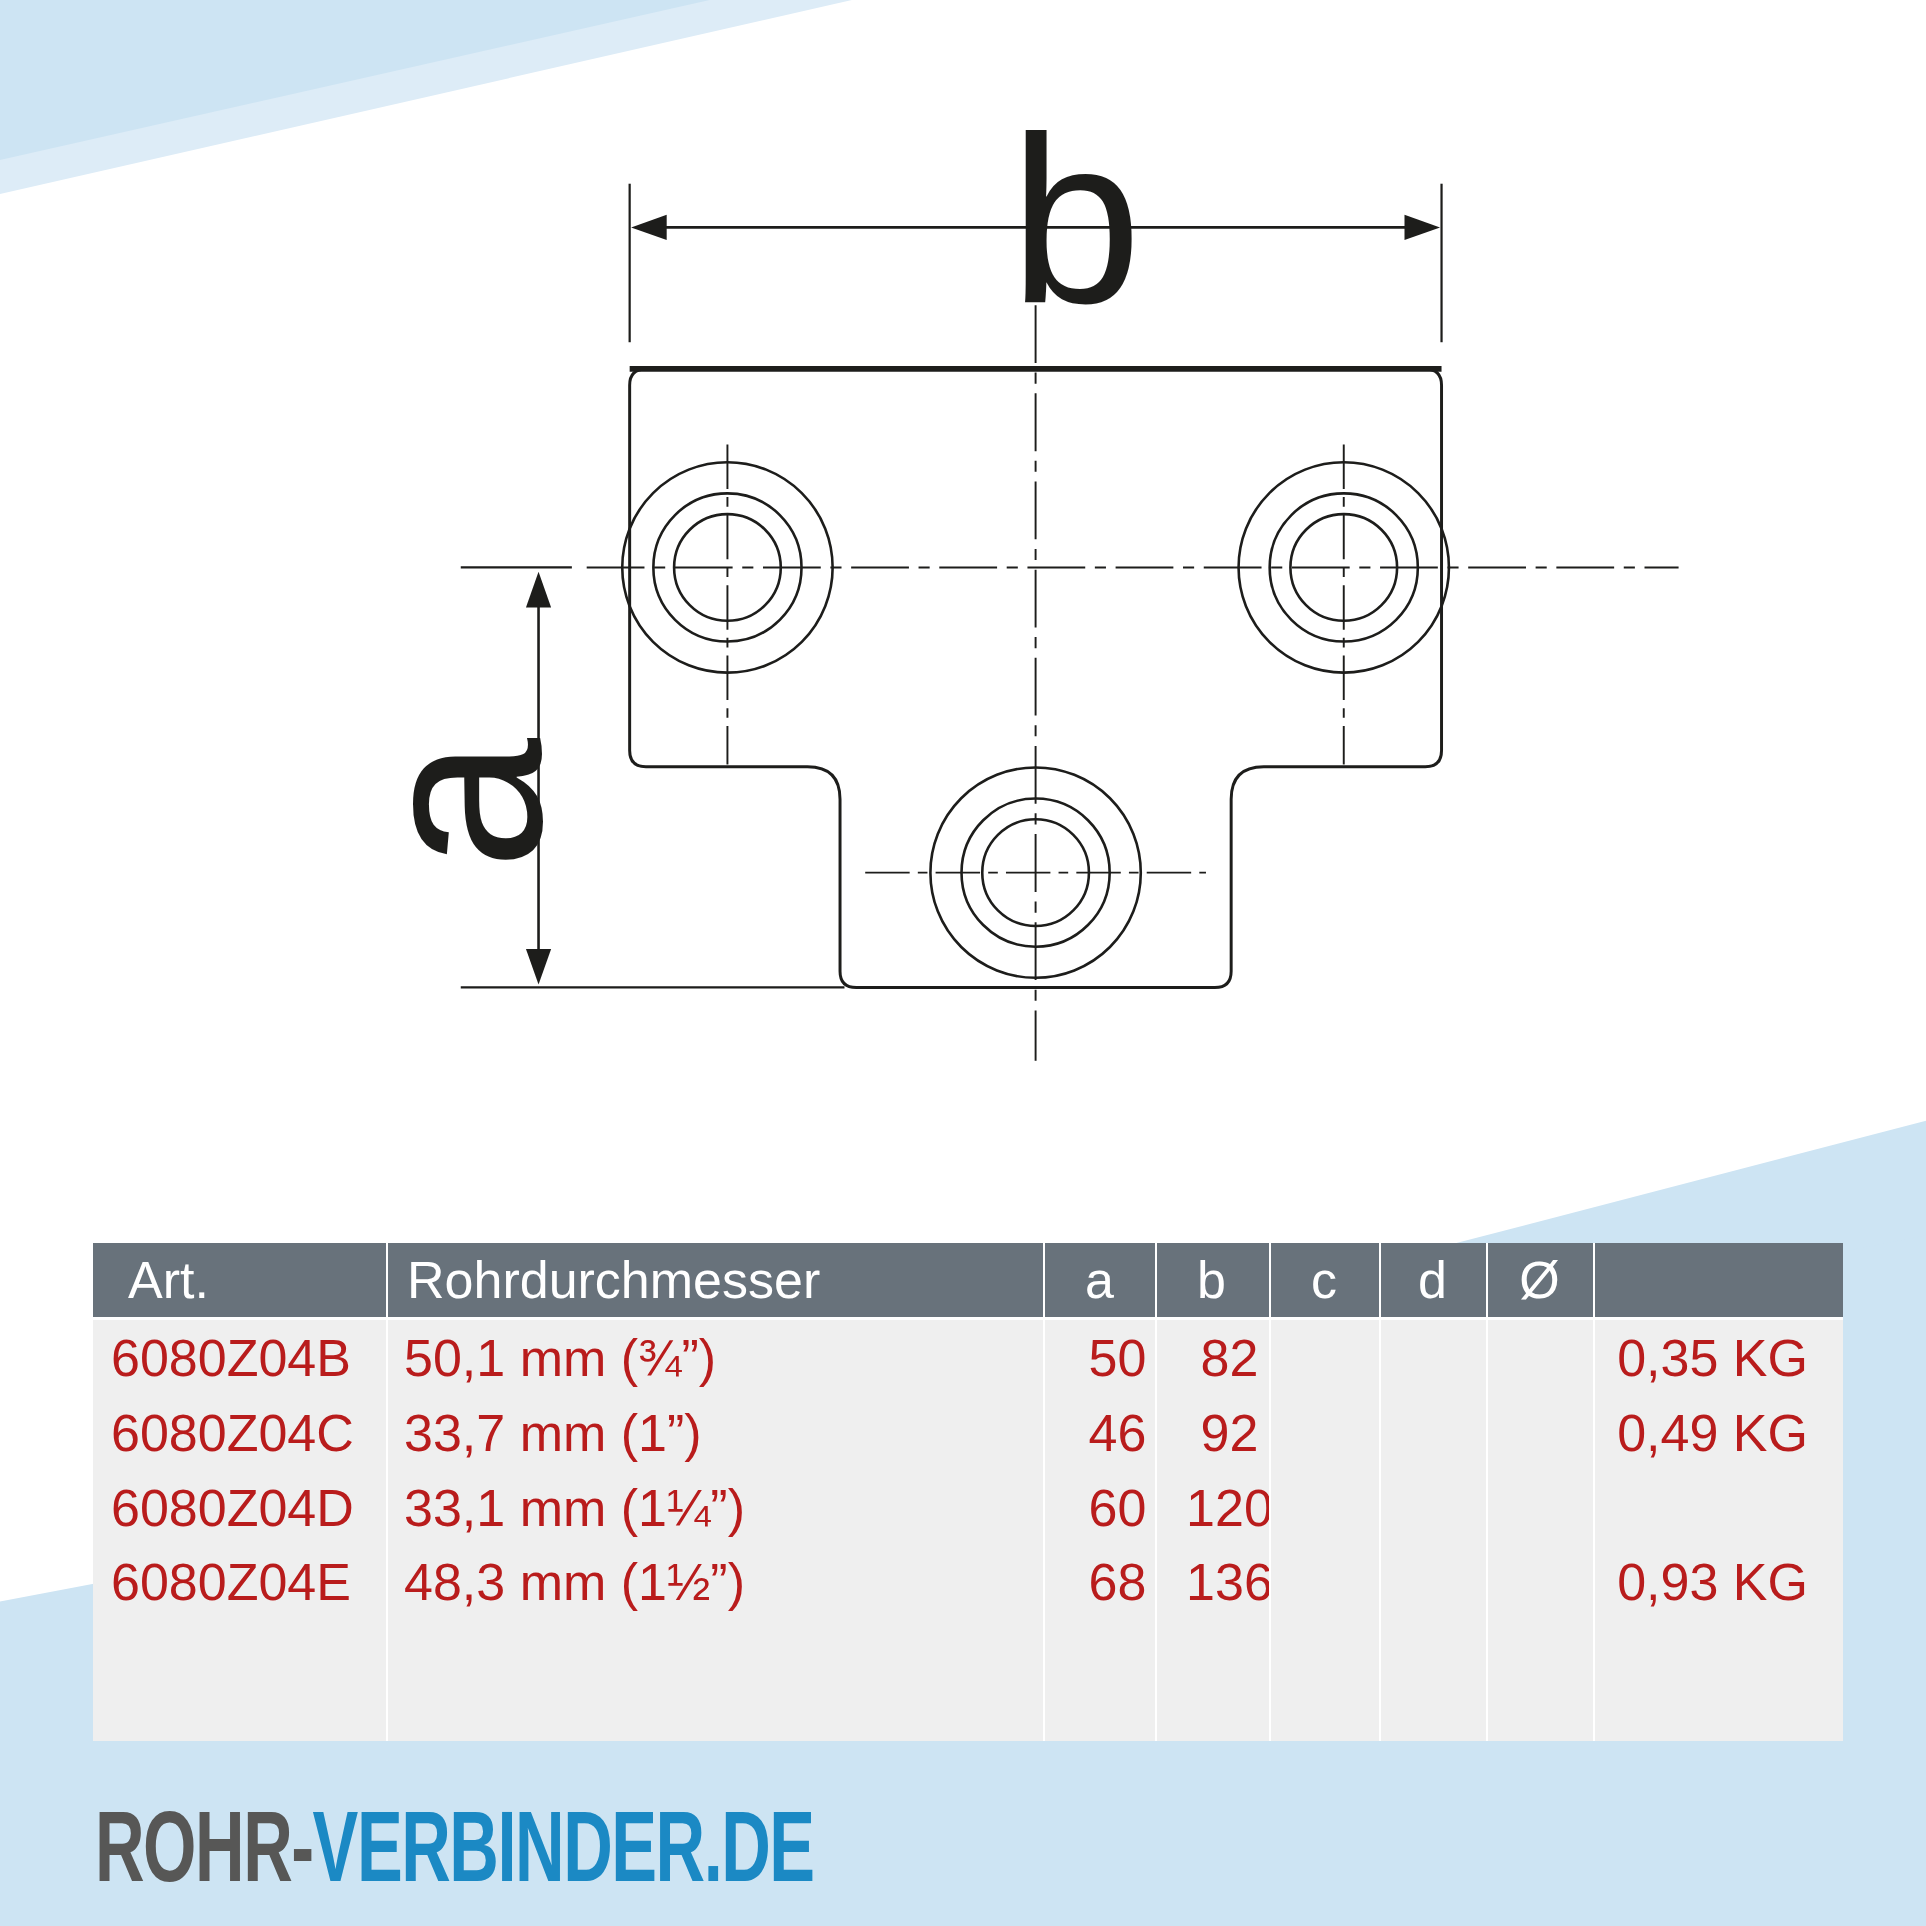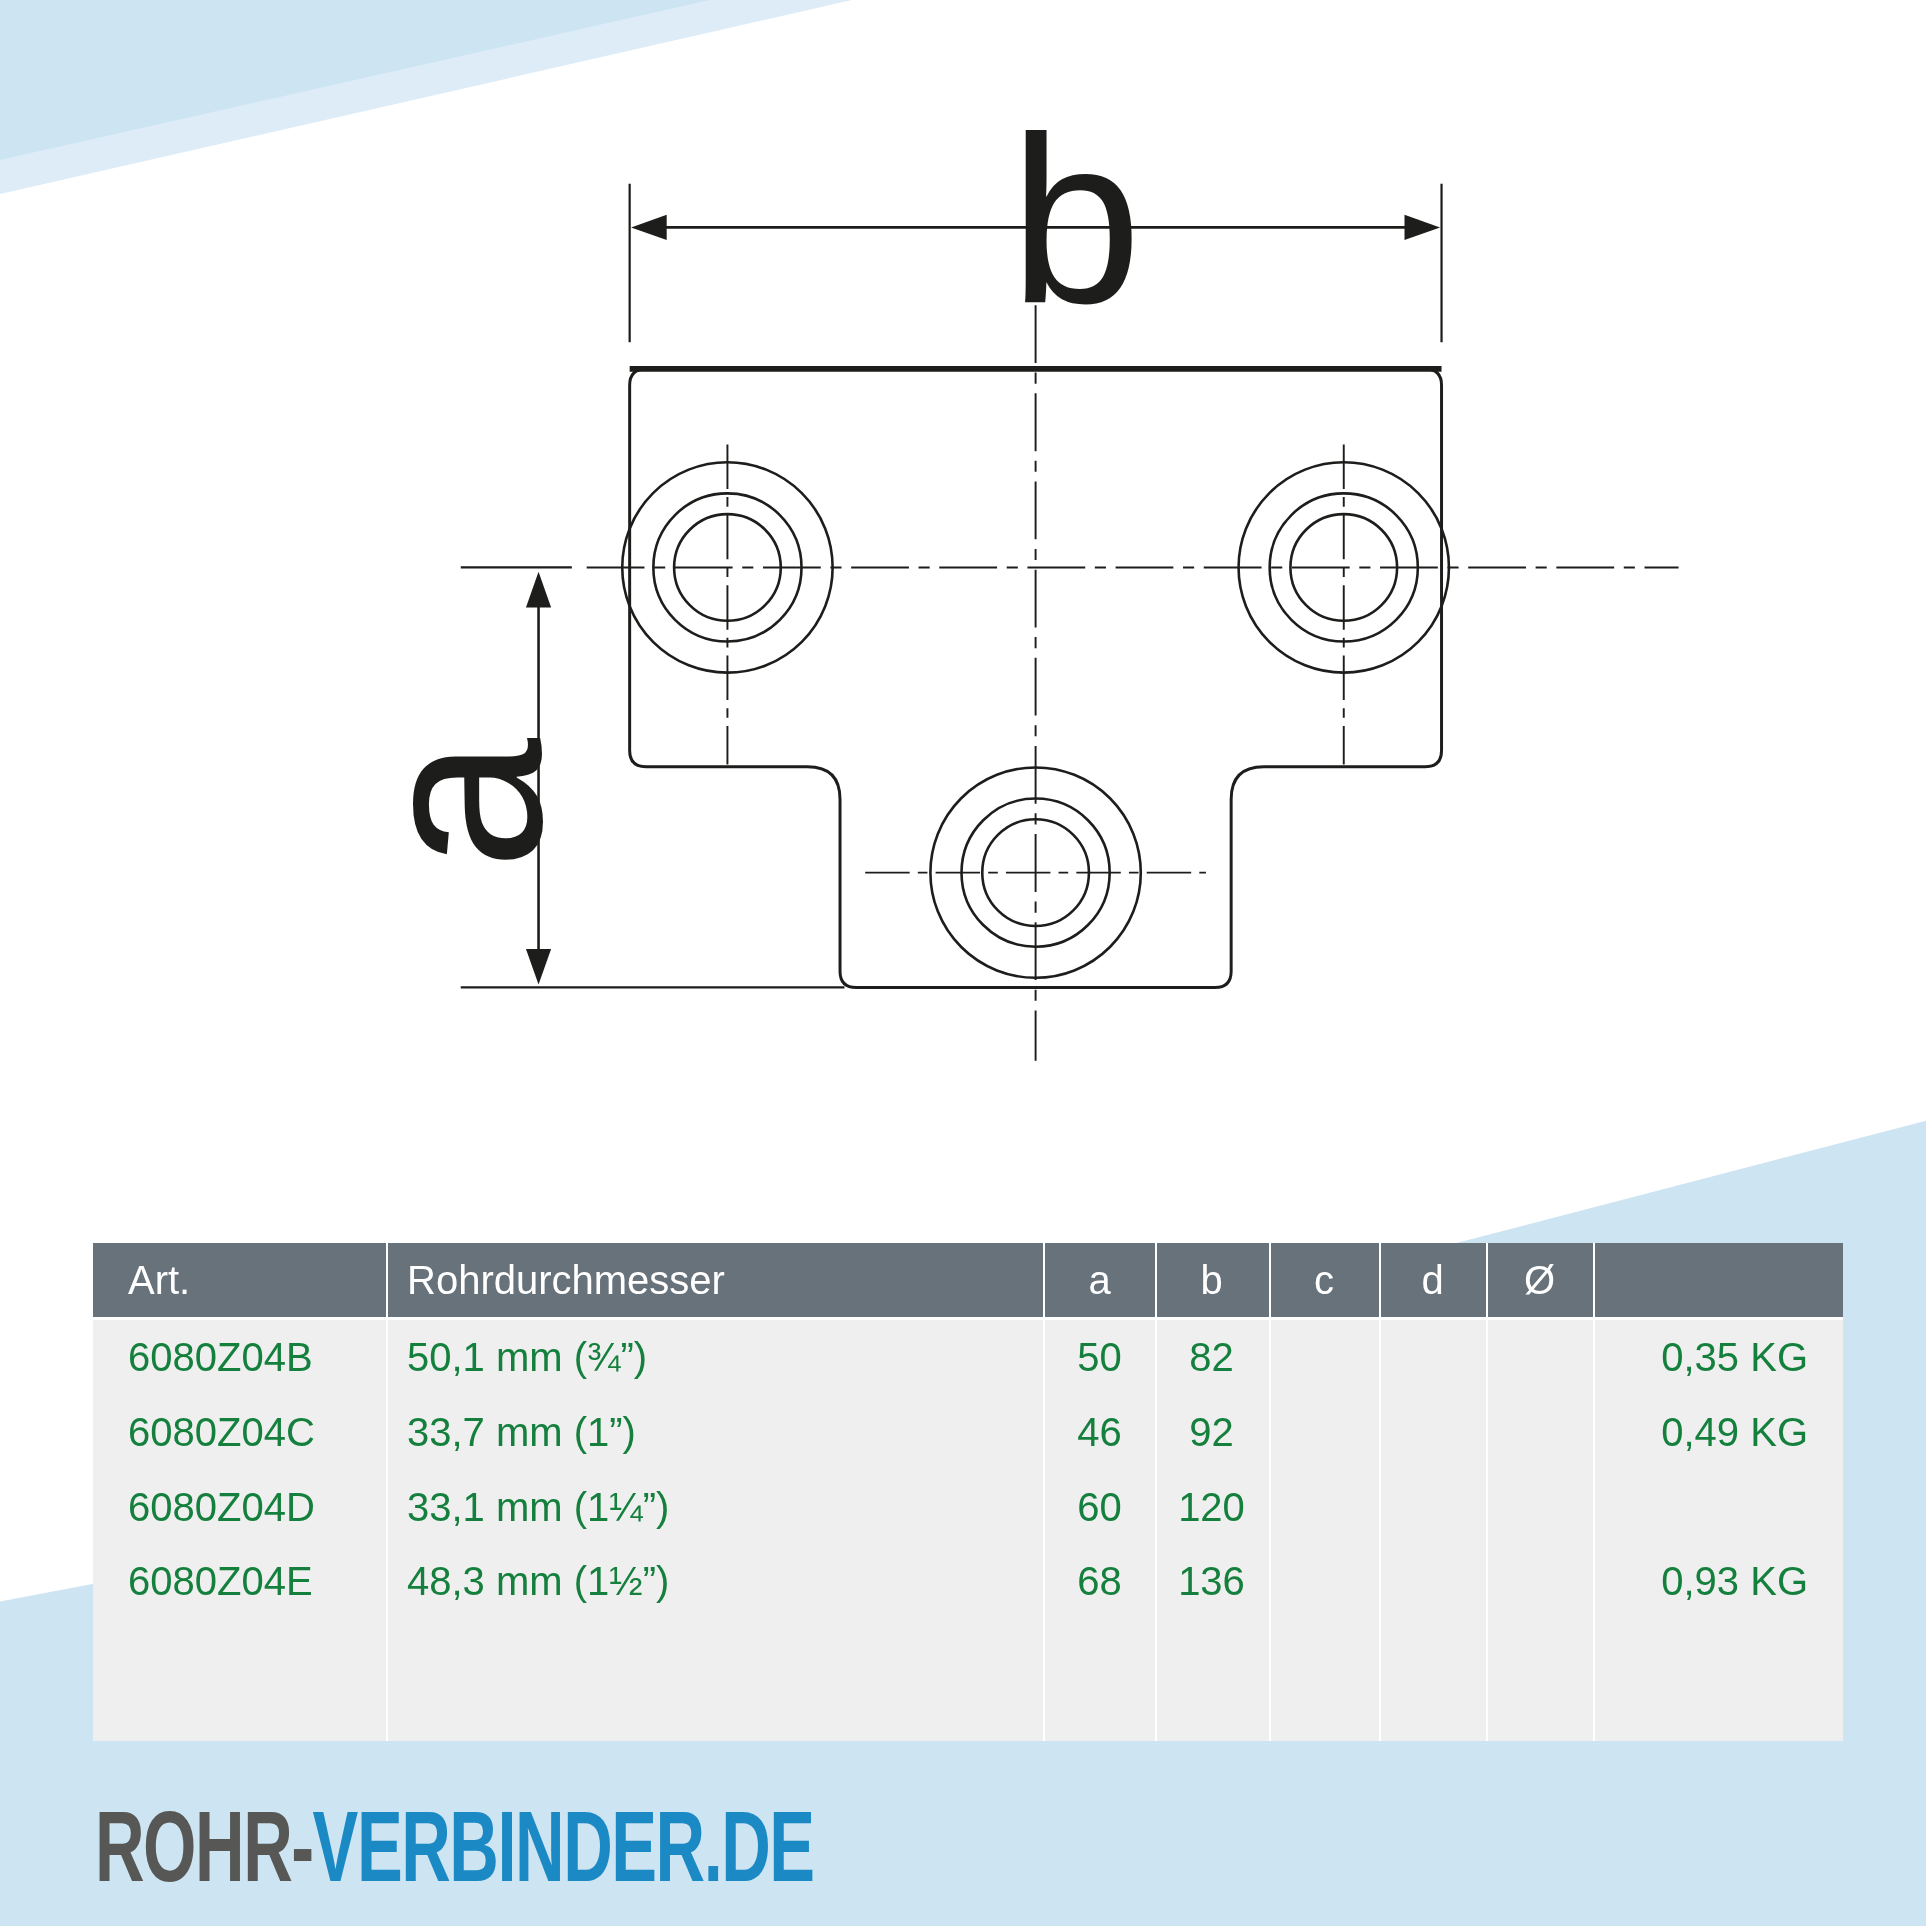--- a/index.html
+++ b/index.html
@@ -12,24 +12,24 @@
     font-family:"Liberation Sans", sans-serif;
     fill:#1d1d1b;
   }
   
   .spec-table{position:absolute;left:93px;top:1243px;width:1750px;height:498px;}
   .thead{position:absolute;left:0;top:0;width:1750px;height:74px;background:#68727b;}
   .tbody{position:absolute;left:0;top:77px;width:1750px;height:421px;background:#efefef;}
   .hcell,.dcell{
     position:absolute;top:0;height:100%;
     display:flex;align-items:center;
-    font-size:40px;color:#ffffff;white-space:nowrap;
+    font-size:52px;color:#ffffff;white-space:nowrap;
   }
   .trow{position:absolute;left:0;width:1750px;height:75px;}
-  .trow .dcell{color:#15803d;}
+  .trow .dcell{color:#b91c1c;padding-left:18px;}
   .col-art  {left:0;width:293px;padding-left:35px;box-sizing:border-box;}
   .col-rohr {left:293px;width:657px;padding-left:21px;box-sizing:border-box;}
   .col-a    {left:950px;width:113px;justify-content:center;}
   .col-b    {left:1062px;width:113px;justify-content:center;}
   .col-c    {left:1176px;width:110px;justify-content:center;}
   .col-d    {left:1286px;width:107px;justify-content:center;}
   .col-o    {left:1393px;width:107px;justify-content:center;}
   .col-gew  {left:1500px;width:250px;justify-content:flex-end;padding-right:35px;box-sizing:border-box;}
   .vsep{position:absolute;top:0;width:2.2px;height:498px;background:#ffffff;}
   .hsep{position:absolute;left:0;top:74px;width:1750px;height:3px;background:#ffffff;}

